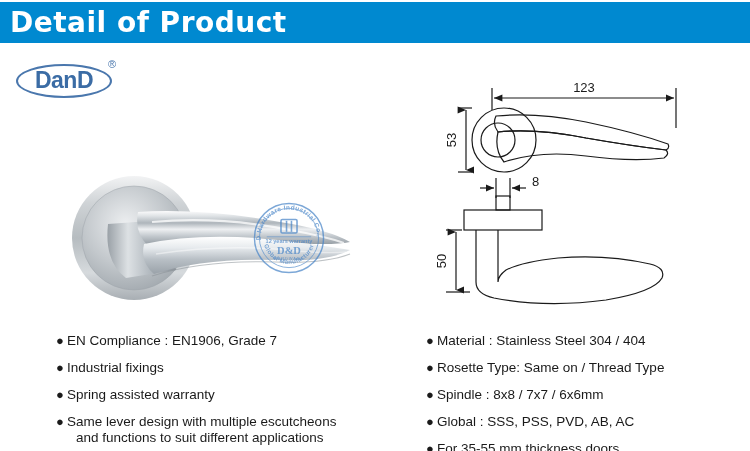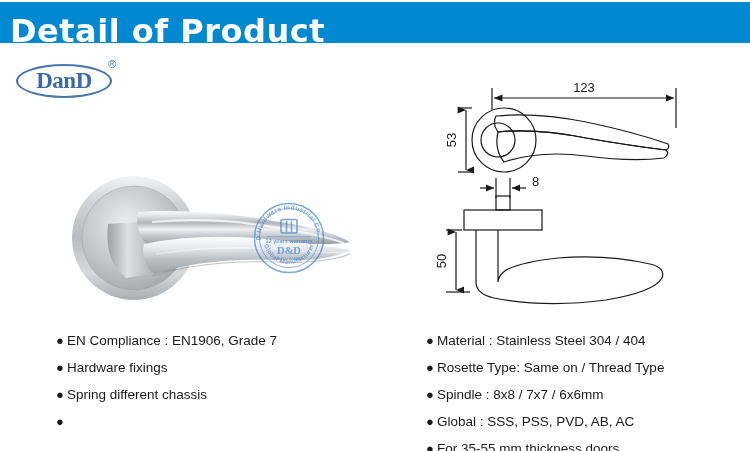--- a/index.html
+++ b/index.html
@@ -24,26 +24,25 @@
     height: 41px;
     background: #0089d0;
     box-sizing: border-box;
   }
   .header-title {
     position: absolute;
     left: 10px;
     top: 4px;
     font-family: "DejaVu Sans", sans-serif;
     font-weight: bold;
-    font-size: 32px;
+    font-size: 28px;
     letter-spacing: 0.5px;
     color: #ffffff;
     white-space: nowrap;
     line-height: 34px;
-    margin-top: 8px;
   }
 
   
   .logo-wrap {
     position: absolute;
     left: 16px;
     top: 58px;
     width: 120px;
     height: 42px;
   }
@@ -58,21 +57,21 @@
     box-sizing: border-box;
   }
   .logo-text {
     position: absolute;
     left: 0;
     top: 6px;
     width: 96px;
     height: 34px;
     line-height: 33px;
     text-align: center;
-    font-family: Liberation Serif, serif;
+    font-family: Liberation Sans, sans-serif;
     font-weight: bold;
     font-size: 23px;
     color: #3b6ca5;
     letter-spacing: -0.5px;
   }
   .logo-reg {
     position: absolute;
     left: 92px;
     top: 0px;
     font-family: "Liberation Sans", sans-serif;
@@ -299,29 +298,31 @@
   </svg>
 </div>
 
 <div class="bullets left">
   <div class="bullet-row">
     <span class="bullet-dot">●</span>
     <span class="bullet-text">EN Compliance : EN1906, Grade 7</span>
   </div>
   <div class="bullet-row">
     <span class="bullet-dot">●</span>
-    <span class="bullet-text">Hardware fixings</span>
-  </div>
-  <div class="bullet-row">
-    <span class="bullet-dot">●</span>
-    <span class="bullet-text">Spring different chassis</span>
+    <span class="bullet-text">Industrial fixings</span>
+  </div>
+  <div class="bullet-row">
+    <span class="bullet-dot">●</span>
+    <span class="bullet-text">Spring assisted warranty</span>
   </div>
   <div class="bullet-row">
     <span class="bullet-dot">●</span>
     <span class="bullet-text">
+      <span>Same lever design with multiple escutcheons</span>
+      <span class="cont">and functions to suit different applications</span>
     </span>
   </div>
 </div>
 
 <div class="bullets right">
   <div class="bullet-row">
     <span class="bullet-dot">●</span>
     <span class="bullet-text">Material : Stainless Steel 304 / 404</span>
   </div>
   <div class="bullet-row">

